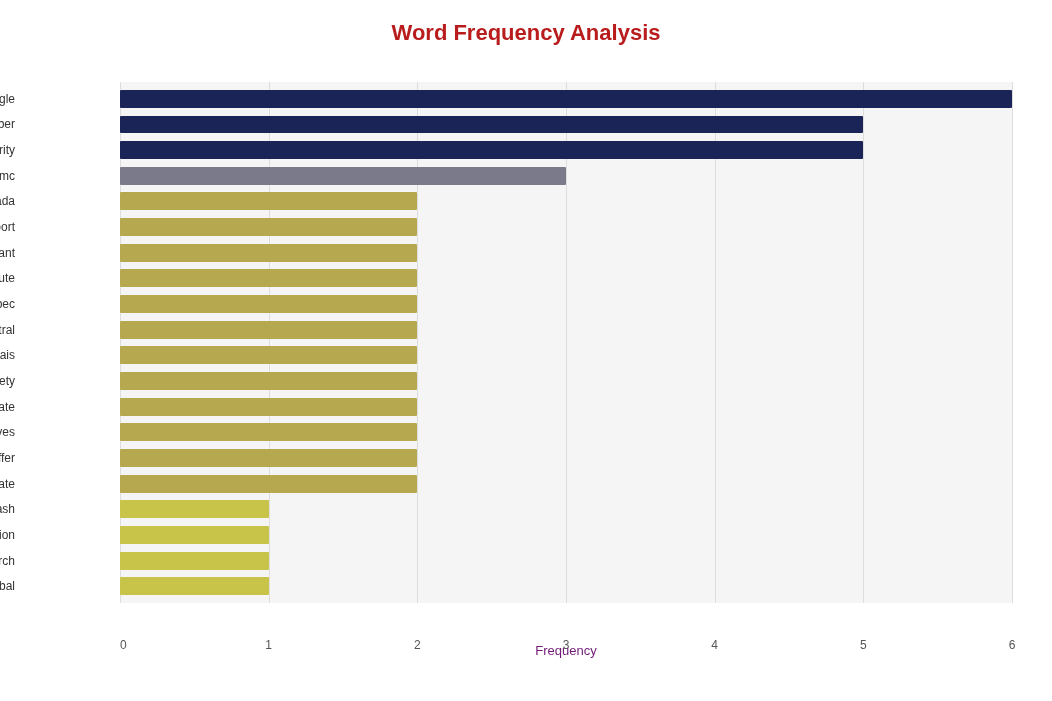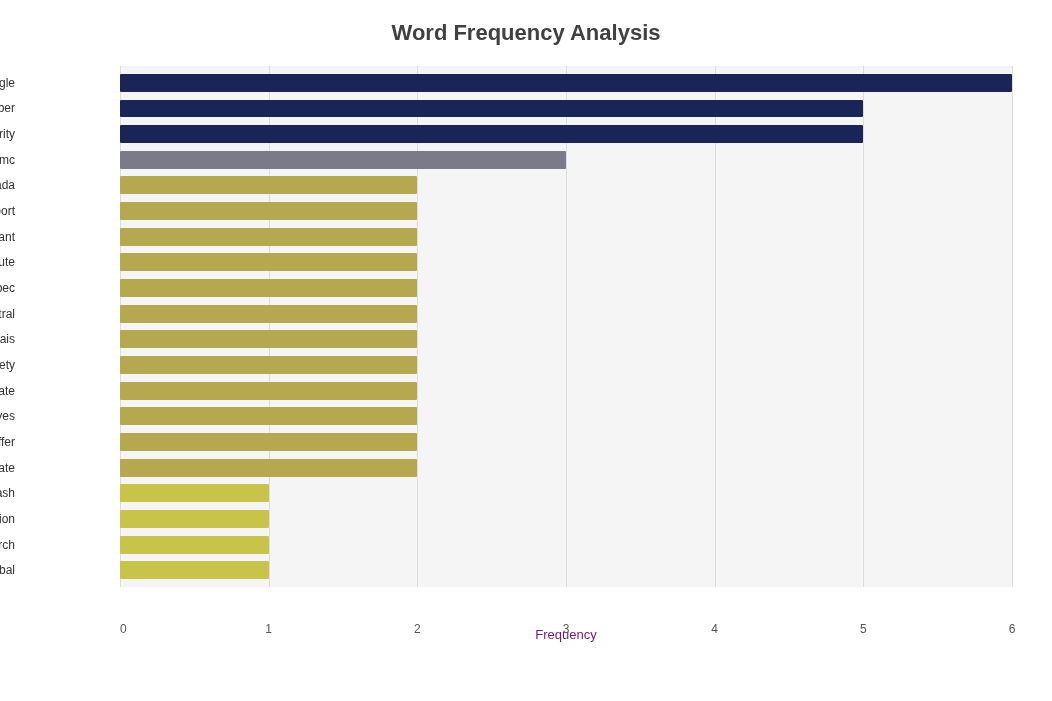--- a/index.html
+++ b/index.html
@@ -14,22 +14,22 @@
       width: 1052px;
       height: 701px;
       background: #fff;
       padding: 20px 20px 60px 20px;
       position: relative;
     }
     .chart-title {
       text-align: center;
       font-size: 22px;
       font-weight: bold;
-      margin-bottom: 20px;
-      color: #404040;
+      margin-bottom: 36px;
+      color: #b91c1c;
     }
     .chart-area {
       display: flex;
       flex-direction: column;
       width: 100%;
       height: calc(100% - 60px);
       position: relative;
     }
     .plot-area {
       display: flex;

